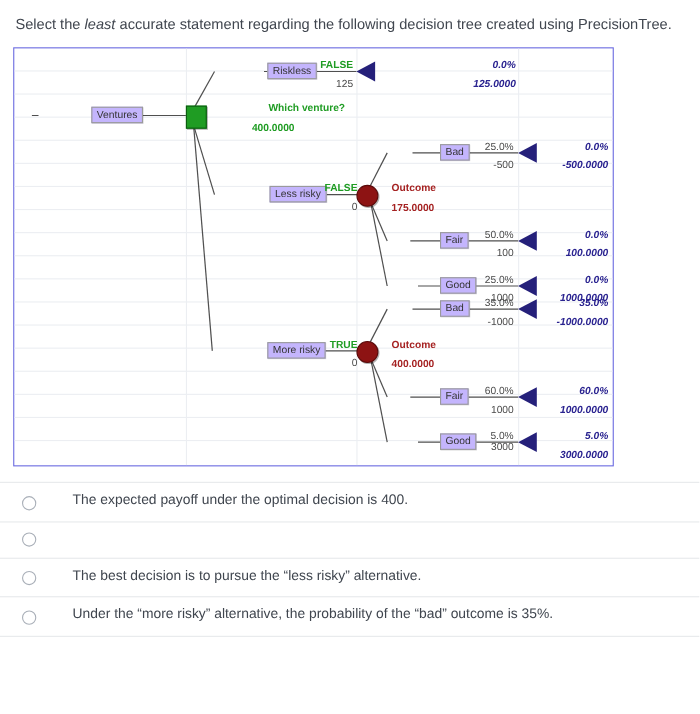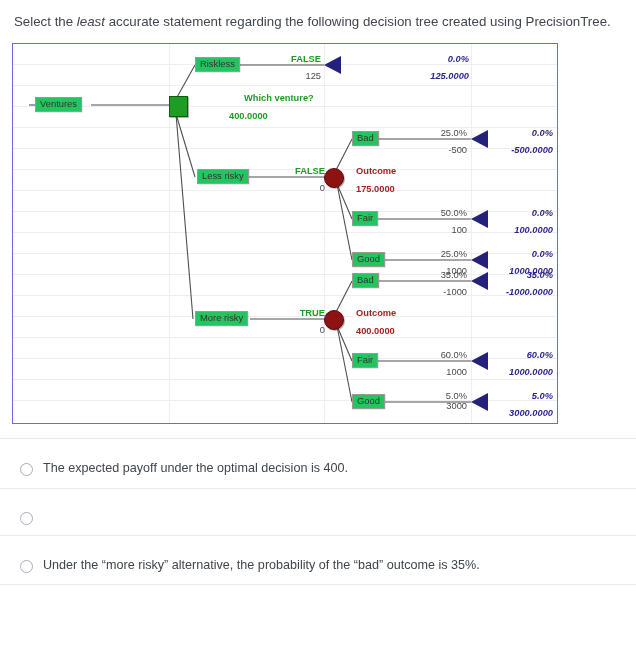--- a/index.html
+++ b/index.html
@@ -29,28 +29,29 @@
     overflow:hidden;
   }
   .grid-h{position:absolute;left:0;right:0;height:1px;background:#eceef2;}
   .grid-v{position:absolute;top:0;bottom:0;width:1px;background:#eceef2;}
 
   svg.wires{position:absolute;left:0;top:0;width:546px;height:381px;}
 
   .nodebox{
     position:absolute;
     border:1px solid #9a9a9a;
-    background:#22c55e;
+    background:#c4b5fd;
     font-size:9.4px;
     color:#333;
     padding:1px 4px 2px 4px;
     line-height:1.15;
     white-space:nowrap;
     box-sizing:border-box;
     box-shadow:0.5px 0.5px 0 rgba(0,0,0,.18);
+    margin-left:48px;
   }
   .dnode{
     position:absolute;width:17px;height:19px;
     background:#1f9c23;border:1px solid #0c5c10;
     box-shadow:1px 1px 0 rgba(0,0,0,.3);
   }
   .cnode{
     position:absolute;width:18px;height:18px;border-radius:50%;
     background:#8d1313;border:1px solid #5c0b0b;
     box-shadow:1px 1px 0 rgba(0,0,0,.3);
@@ -64,24 +65,24 @@
   .lbl{position:absolute;font-size:9.3px;white-space:nowrap;line-height:1;}
   .green{color:#1f9c23;font-weight:bold;}
   .gray{color:#4a4a4a;}
   .darkred{color:#a52222;font-weight:bold;}
   .navy{color:#2a2390;font-weight:bold;font-style:italic;}
   .r{text-align:right;}
 
   
   .options{margin:14px 0 0 0;}
   .opt{
-    display:flex;align-items:center;
+    display:flex;align-items:flex-end;
     border-top:1px solid #e7e9ec;
-    padding:20px 16px 10px 16px;
-    font-size:12.6px;line-height:1.5;color:#3f454e;
+    padding:6px 16px 10px 16px;
+    font-size:12.6px;line-height:1.5;color:#3f454e;gap:23px;
   }
   .opt:last-child{border-bottom:1px solid #e7e9ec;}
   .radio{
     flex:0 0 auto;width:11px;height:11px;border-radius:50%;
     border:1px solid #a9afb8;background:#fff;margin:3px 10px 0 4px;
   }
   .opt-text{flex:1 1 auto;}
 </style>
 </head>
 <body>
@@ -216,15 +217,19 @@
 <div class="options">
   <div class="opt">
     <span class="radio"></span>
     <span class="opt-text">The expected payoff under the optimal decision is 400.</span>
   </div>
   <div class="opt">
     <span class="radio"></span>
   </div>
   <div class="opt">
     <span class="radio"></span>
+    <span class="opt-text">The best decision is to pursue the “less risky” alternative.</span>
+  </div>
+  <div class="opt">
+    <span class="radio"></span>
     <span class="opt-text">Under the “more risky” alternative, the probability of the “bad” outcome is 35%.</span>
   </div>
 </div>
 
 </body></html>

